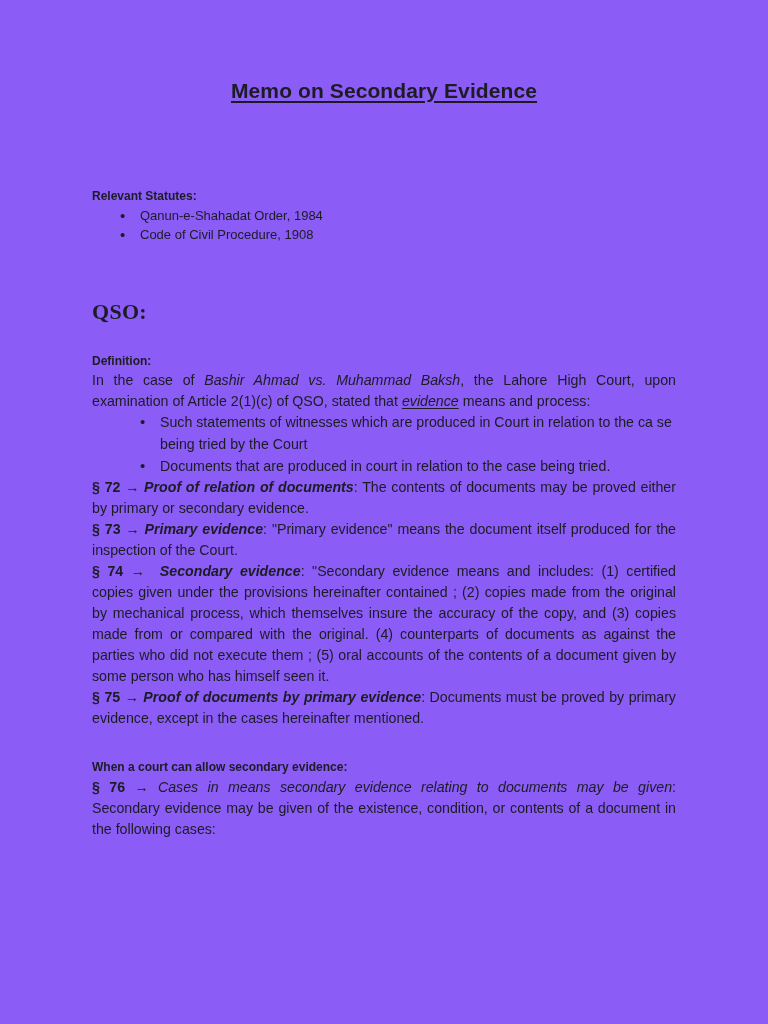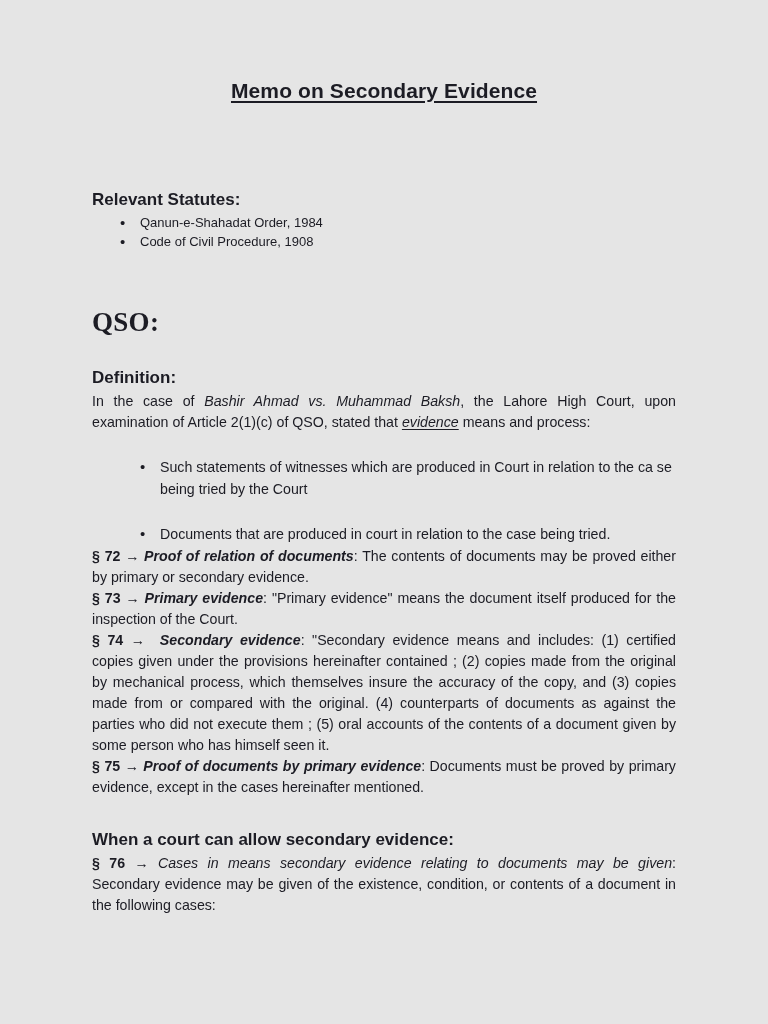--- a/index.html
+++ b/index.html
@@ -15,21 +15,21 @@
     color: #1c1c24;
     -webkit-font-smoothing: antialiased;
   }
   .page {
     position: relative;
     width: 768px;
     height: 1024px;
     box-sizing: border-box;
     padding: 0;
     overflow: hidden;
-    background: #e5e5e5;
+    background: #8b5cf6;
   }
   .content {
     position: absolute;
     left: 92px;
     top: 0;
     width: 584px;
   }
 
   
   .doc-title {
@@ -41,32 +41,32 @@
     line-height: 1.25;
     letter-spacing: 0.1px;
   }
   .doc-title span {
     text-decoration: underline;
     text-underline-offset: 3px;
   }
 
   
   .head-sans {
-    font-size: 17px;
+    font-size: 12px;
     font-weight: bold;
     line-height: 1.45;
   }
   .head-sans.small {
-    font-size: 17px;
+    font-size: 12px;
   }
 
   
   .head-serif {
     font-family: "Liberation Serif", serif;
-    font-size: 27px;
+    font-size: 22px;
     font-weight: bold;
     line-height: 1.2;
     letter-spacing: 0.3px;
   }
 
   
   p.body {
     margin: 0;
     font-size: 14.2px;
     line-height: 1.48;
@@ -91,21 +91,20 @@
     position: absolute;
     left: 28px;
     top: -1px;
     font-size: 15px;
     line-height: 1.5;
   }
   ul.bullets.indented > li {
     padding-left: 68px;
     font-size: 14.2px;
     line-height: 1.52;
-    margin-top: 24px;
   }
   ul.bullets.indented > li::before {
     left: 48px;
   }
 
   
   .b   { font-weight: bold; }
   .i   { font-style: italic; }
   .bi  { font-weight: bold; font-style: italic; }
   .iu  { font-style: italic; text-decoration: underline; text-underline-offset: 2px; }

